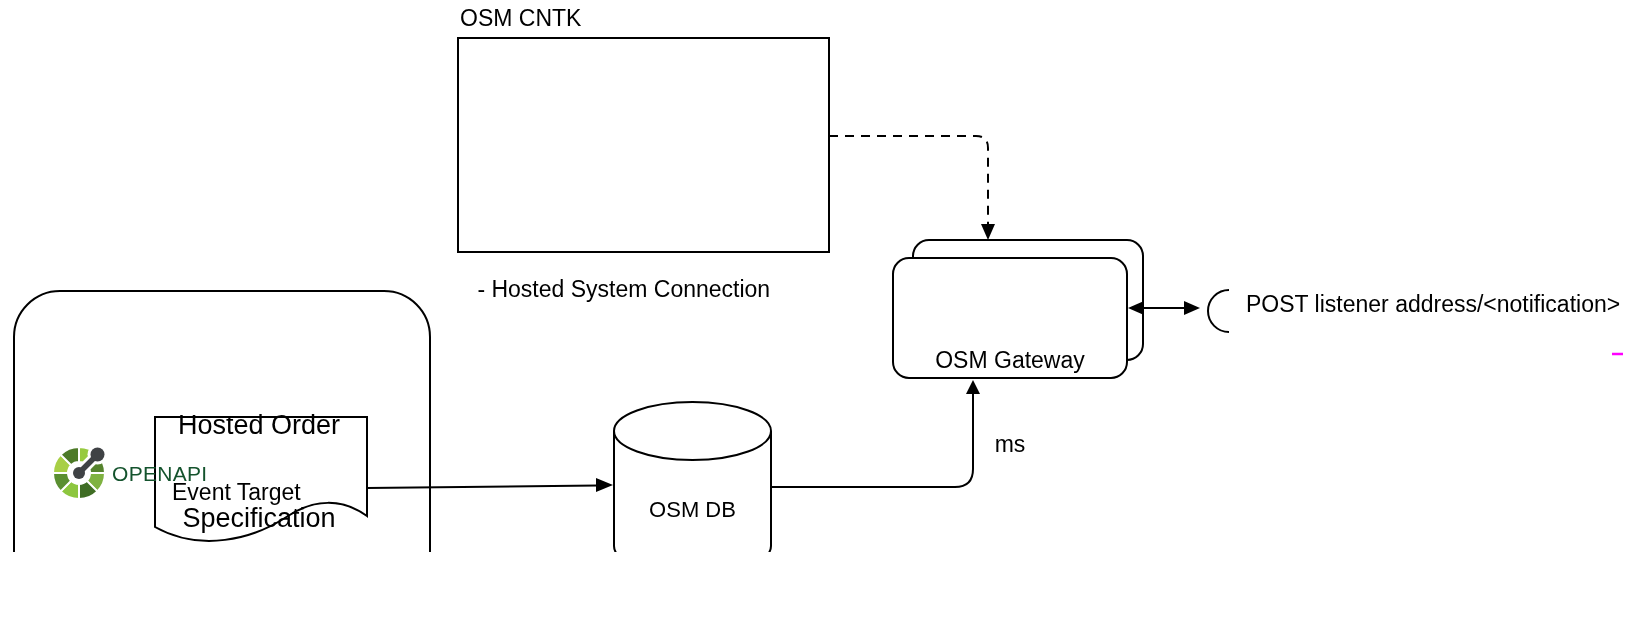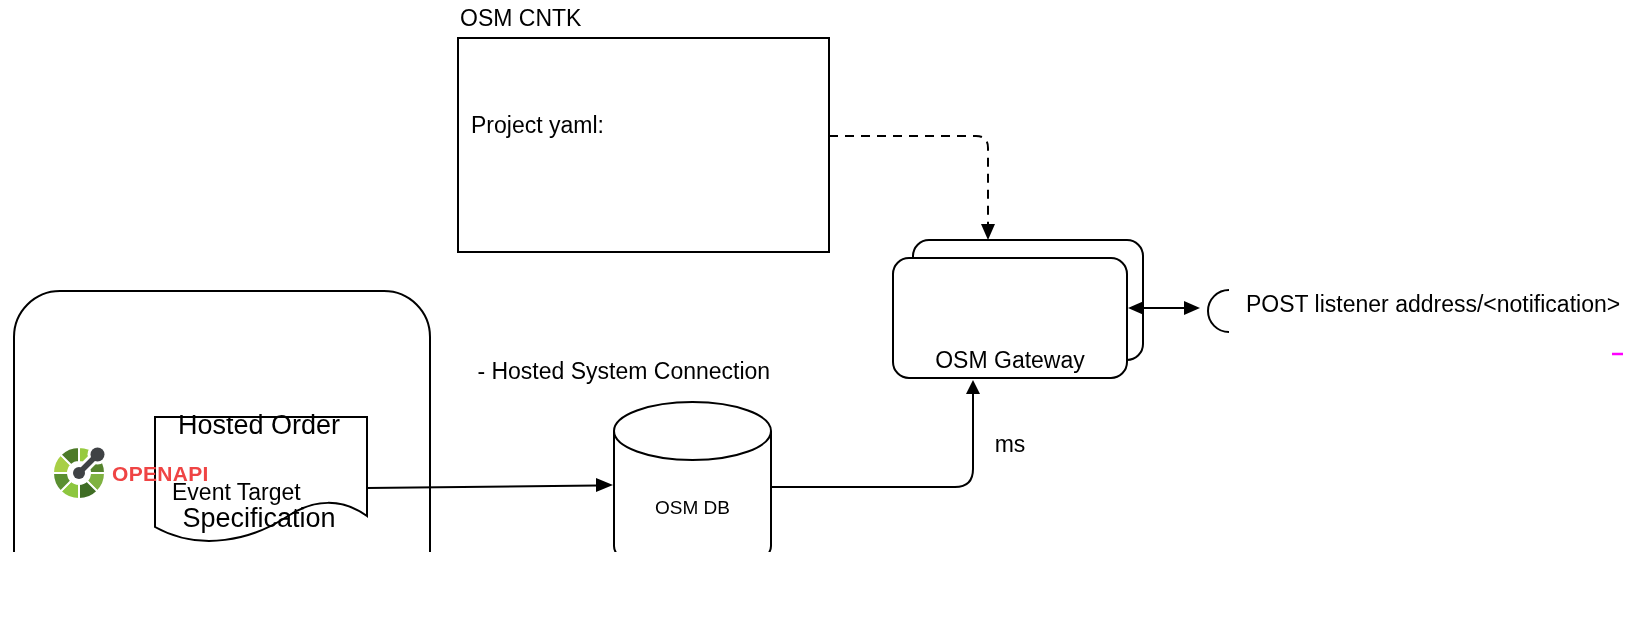--- a/index.html
+++ b/index.html
@@ -11,22 +11,22 @@
     color:#000;
     overflow:hidden;
   }
   #shapes{position:absolute;left:0;top:0;}
   .txt{position:absolute;white-space:pre;}
   .cntk-label{left:460px;top:5px;font-size:23px;}
   .cntk-lines{left:471px;top:57px;font-size:23px;}
   .cntk-line{height:28px;line-height:28px;}
   .hosted-title{left:99px;top:348px;width:320px;text-align:center;font-size:27px;line-height:31px;}
   .doc-label{left:172px;top:425px;font-size:23px;line-height:27px;}
-  .openapi-text{left:112px;top:462px;font-size:21px;font-weight:bold;letter-spacing:.3px;color:#ef4444;}
-  .osmdb-label{left:612px;top:497px;width:161px;text-align:center;font-size:19px;}
+  .openapi-text{left:112px;top:462px;font-size:21px;font-weight:normal;letter-spacing:.3px;color:#14532d;}
+  .osmdb-label{left:612px;top:497px;width:161px;text-align:center;font-size:22px;}
   .gateway-label{left:900px;top:290px;width:220px;text-align:center;font-size:23px;line-height:28px;}
   .post-label{left:1246px;top:291px;font-size:23px;}
 </style>
 </head>
 <body>
 
 <div id="canvas">
 
   <svg id="shapes" width="1635" height="644" viewBox="0 0 1635 644">
 
@@ -82,21 +82,20 @@
       <circle cx="18.5" cy="-18.5" r="10" fill="#ffffff"></circle>
       <line x1="0" y1="0" x2="17" y2="-17" stroke-width="5.5" stroke-linecap="round" stroke="#3f4245"></line>
       <circle cx="0" cy="0" r="6" fill="#3f4245"></circle>
       <circle cx="18.5" cy="-18.5" r="7" fill="#3f4245"></circle>
     </g>
   </svg>
 
   <div class="txt cntk-label">OSM CNTK</div>
 
   <div class="txt cntk-lines">
-    <div class="cntk-line">Project yaml:</div>
     <div class="cntk-line"></div>
     <div class="cntk-line"></div>
     <div class="cntk-line"> - Hosted System Connection</div>
   </div>
 
   <div class="txt doc-label">
     <div>Event Target</div>
     <div>System</div>
   </div>
 

